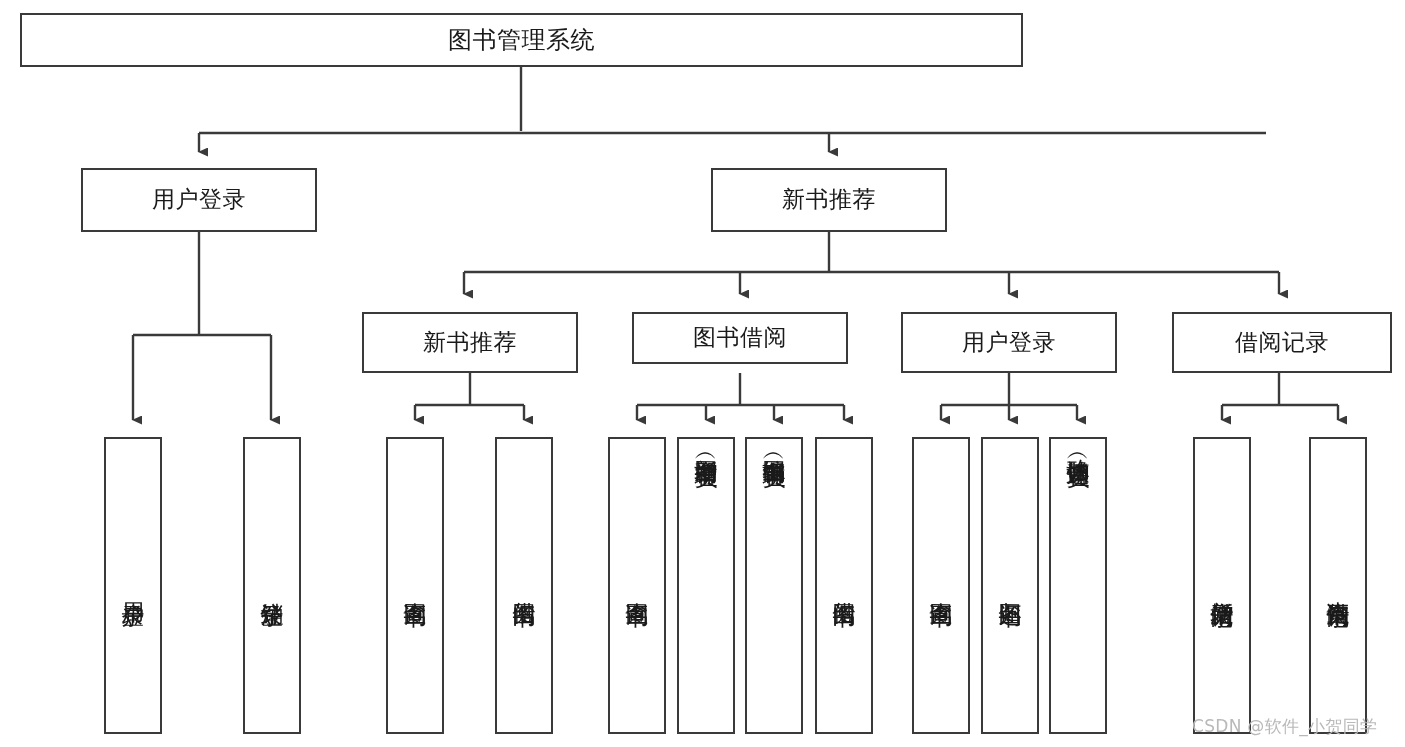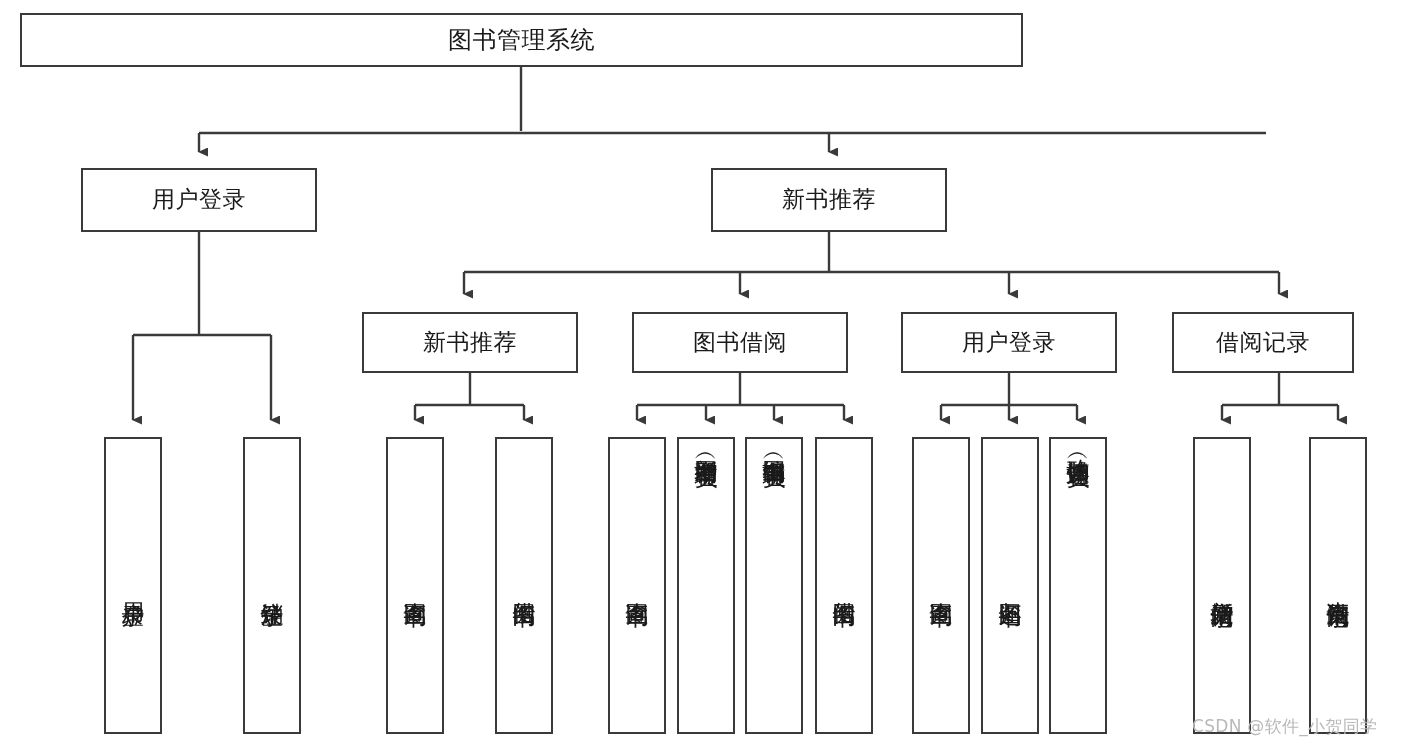--- a/index.html
+++ b/index.html
@@ -148,27 +148,27 @@
   <div class="node horizontal" style="left:81px; top:168px; width:236px; height:64px;">
     <span>用户登录</span>
   </div>
   <div class="node horizontal" style="left:711px; top:168px; width:236px; height:64px;">
     <span>新书推荐</span>
   </div>
 
   <div class="node horizontal" style="left:362px; top:312px; width:216px; height:61px;">
     <span>新书推荐</span>
   </div>
-  <div class="node horizontal" style="left:632px; top:312px; width:216px; height:61px;">
+  <div class="node horizontal" style="left:632px; top:312px; width:216px; height:52px;">
     <span>图书借阅</span>
   </div>
   <div class="node horizontal" style="left:901px; top:312px; width:216px; height:61px;">
     <span>用户登录</span>
   </div>
-  <div class="node horizontal" style="left:1172px; top:312px; width:182px; height:61px;text-align:right;">
+  <div class="node horizontal" style="left:1172px; top:312px; width:220px; height:61px;text-align:right;">
     <span>借阅记录</span>
   </div>
 
   <div class="node leaf" style="left:104px; top:437px; width:58px; height:297px;">
     <div class="leaf-inner">
       <span class="vlabel">用户登录</span>
     </div>
   </div>
   <div class="node leaf" style="left:243px; top:437px; width:58px; height:297px;">
     <div class="leaf-inner">

